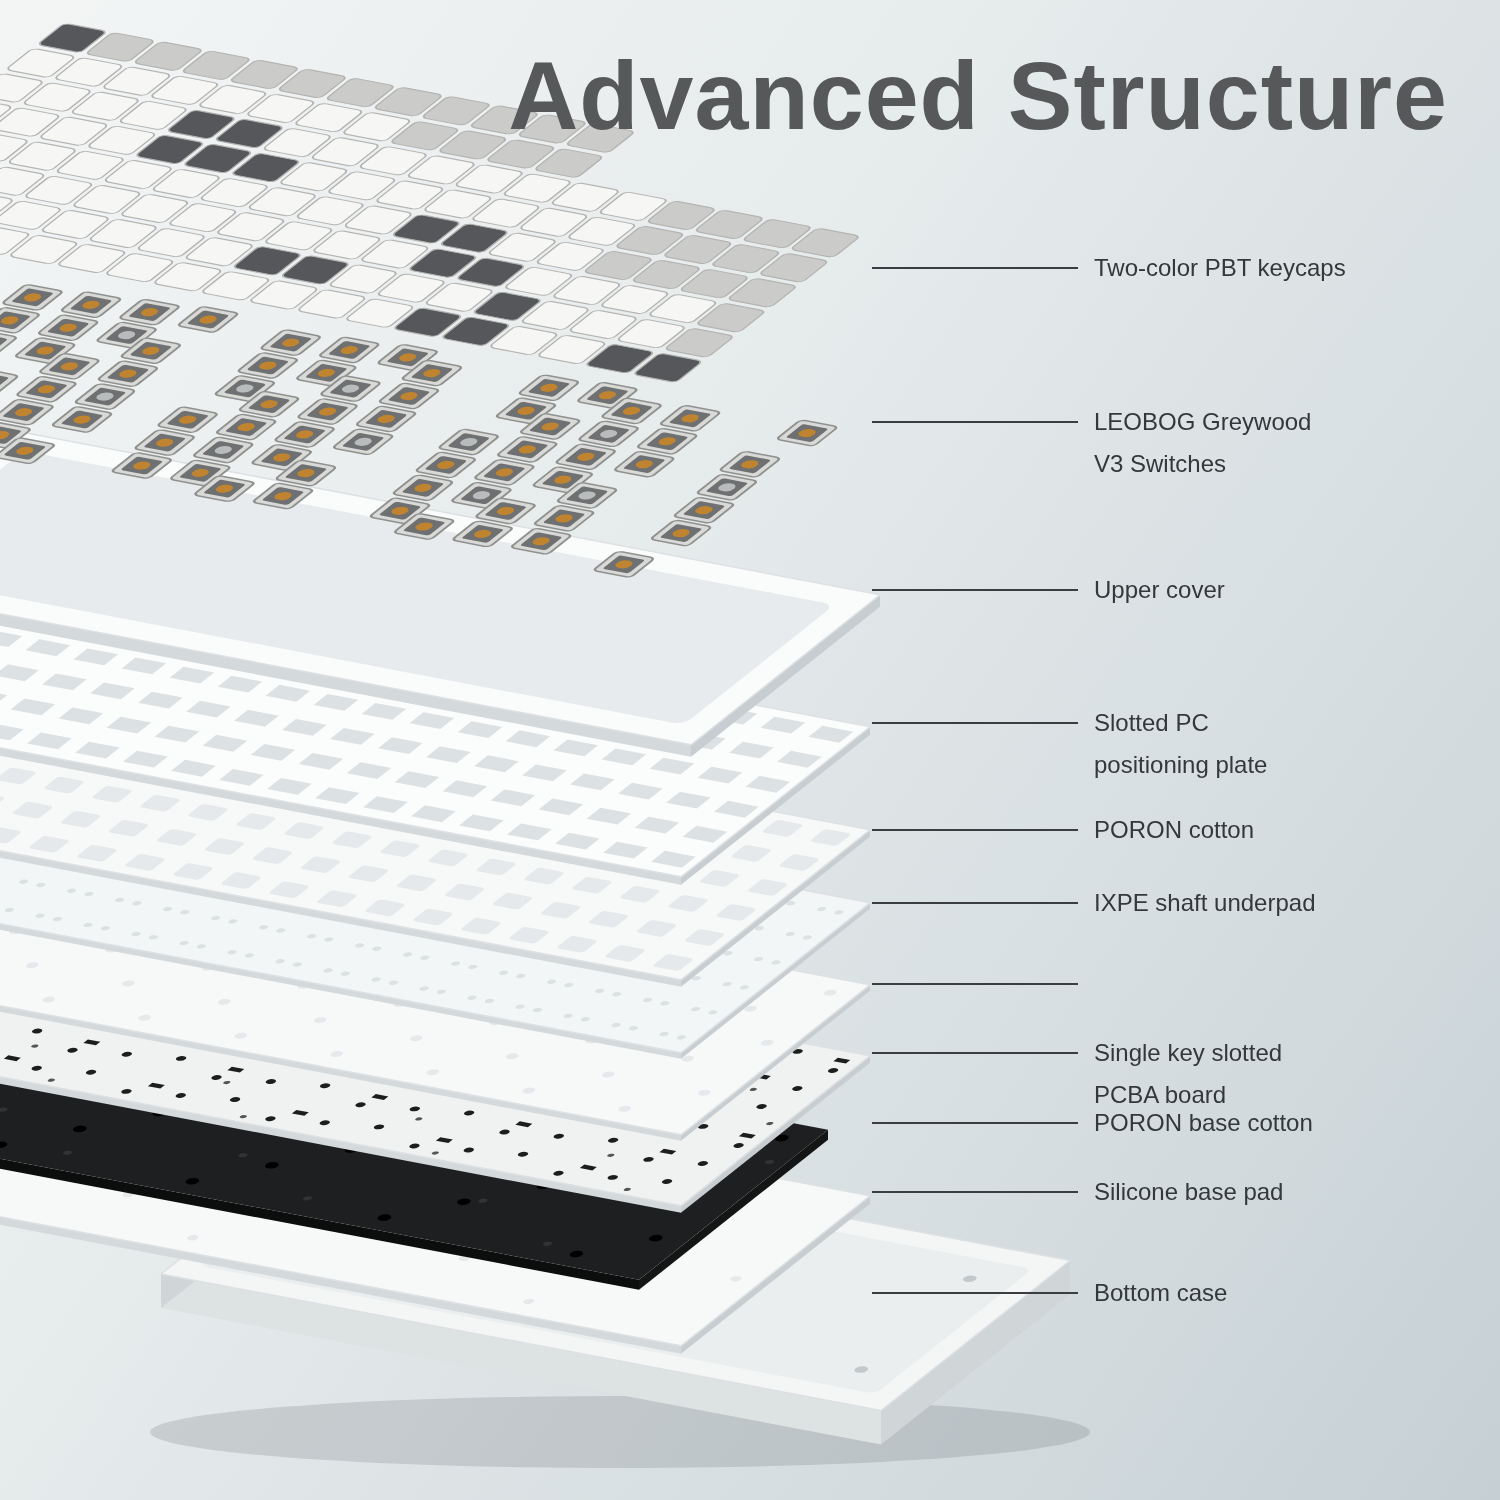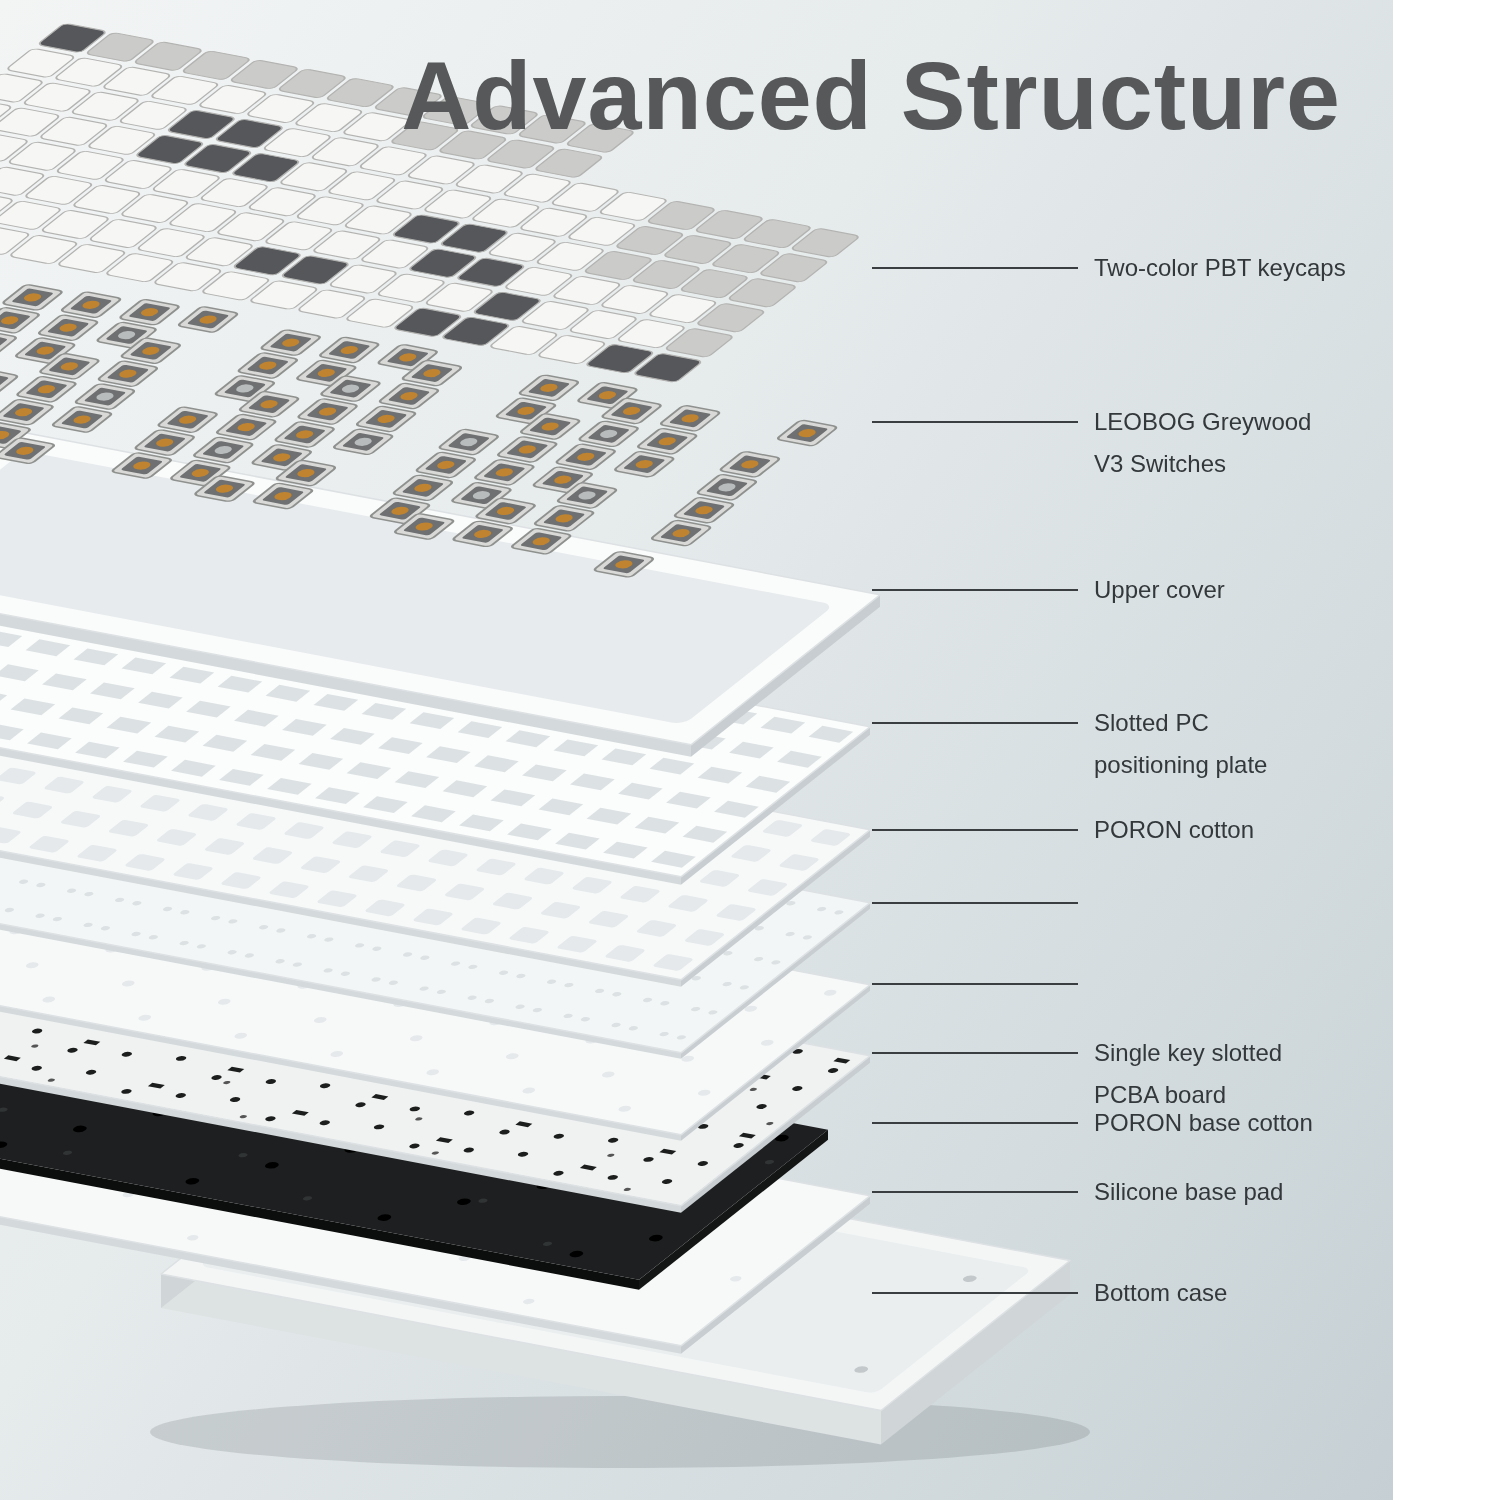--- a/index.html
+++ b/index.html
@@ -1,22 +1,21 @@
 <!DOCTYPE html>
 <html><head>
 <meta charset="utf-8">
 <style>
   html,body{margin:0;padding:0;}
   .canvas{
     position:relative;
-    width:1385px;height:1500px;
+    width:1500px;height:1500px;
     overflow:hidden;
     background:linear-gradient(125deg,#f3f5f5 0%,#e6ebec 40%,#d4dcdf 75%,#c6d0d4 100%);
     font-family:"Liberation Sans",sans-serif;
-    padding-left:8px;
   }
   #scene{position:absolute;left:0;top:0;}
   .page-title{
     position:absolute;top:40px;right:52px;
     font-size:97px;font-weight:bold;letter-spacing:1px;
     color:#56585a;
   }
   .cline{position:absolute;left:872px;width:206px;height:0;border-top:2px solid #3a3e41;}
   .clabel{
     position:absolute;left:1094px;width:400px;
@@ -1214,19 +1213,20 @@
   <div class="cline" style="top:1191px"></div>
   <div class="cline" style="top:1292px"></div>
 
   <div class="clabel" style="top:247px">Two-color PBT keycaps</div>
   <div class="clabel" style="top:401px">LEOBOG Greywood
 V3 Switches</div>
   <div class="clabel" style="top:569px">Upper cover</div>
   <div class="clabel" style="top:702px">Slotted PC
 positioning plate</div>
   <div class="clabel" style="top:809px">PORON cotton</div>
+  <div class="clabel" style="top:882px">IXPE shaft underpad</div>
   <div class="clabel" style="top:1102px">PORON base cotton</div>
   <div class="clabel" style="top:1032px">Single key slotted
 PCBA board</div>
   <div class="clabel" style="top:1171px">Silicone base pad</div>
   <div class="clabel" style="top:1272px">Bottom case</div>
 
 </div>
 
 </body></html>

